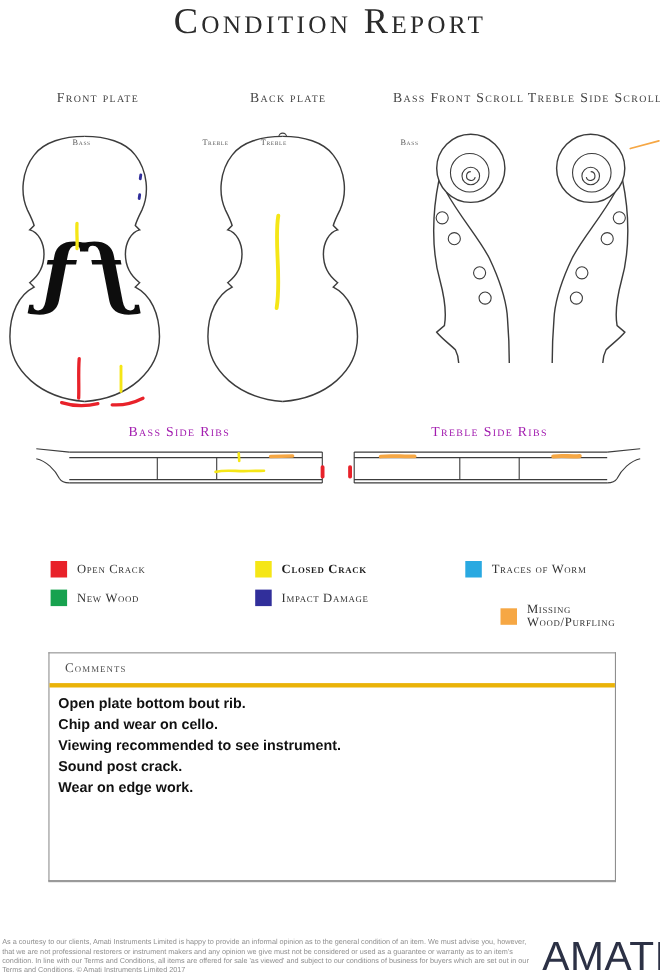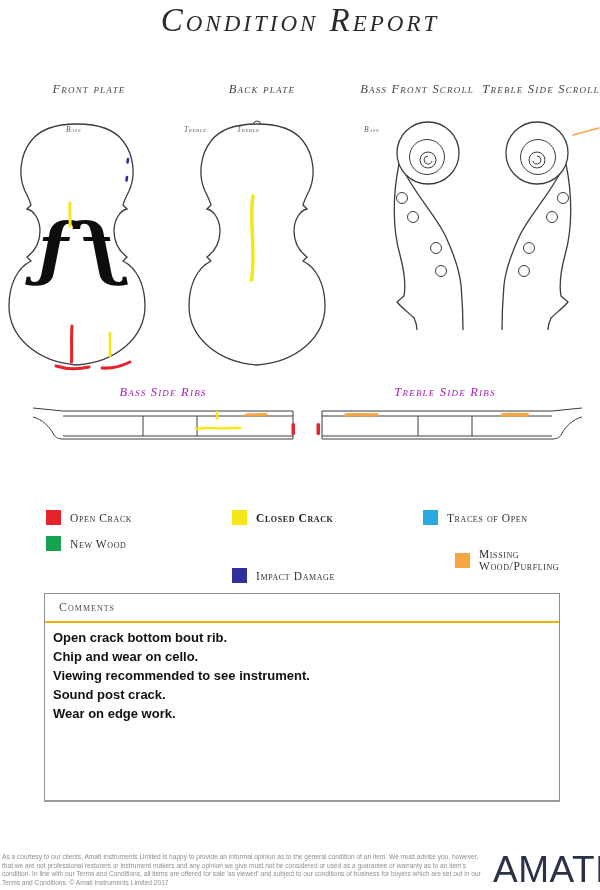--- a/index.html
+++ b/index.html
@@ -1,18 +1,18 @@
 <!DOCTYPE html>
 <html style="--open-crack: #e8222a; --closed-crack: #f5e616; --traces-of-worm: #29a9e1; --new-wood: #17a24f; --impact-damage: #312f9b; --missing-wood-purfling: #f6a744; --outline: #3c3c3c; --footer-text: #8f8f8f; --logo-navy: #2c3145;"><head>
 <meta charset="utf-8">
 <style>
   html,body{margin:0;padding:0;background:#fff;}
   .page{position:relative;width:600px;height:890px;background:#fff;overflow:hidden;
         font-family:"Liberation Serif",serif;color:#2e2e2e;}
-  .abs{position:absolute;font-style:italic;}
+  .abs{position:absolute;}
   .title{top:2px;left:0;width:600px;text-align:center;font-size:33px;letter-spacing:3px;
          color:#2b2b2b;font-variant:small-caps;}
   .diagram-heading{font-size:12.5px;letter-spacing:1.2px;color:#454545;font-variant:small-caps;
                    transform:translateX(-50%);white-space:nowrap;top:82px;}
   .rib-heading{font-size:12.5px;letter-spacing:1.2px;color:#a21caf;font-variant:small-caps;
                transform:translateX(-50%);white-space:nowrap;top:385px;}
   .side-label{font-size:7.5px;letter-spacing:0.6px;color:#5a5a5a;font-variant:small-caps;padding-left:44px;}
   svg{position:absolute;overflow:visible;}
   .ol{fill:none;stroke:var(--outline,#3c3c3c);stroke-width:1.3;}
   .ol-thin{fill:none;stroke:var(--outline,#3c3c3c);stroke-width:1;}
@@ -22,21 +22,21 @@
   .mk-closed{stroke:var(--closed-crack,#f5e616);}
   .mk-impact{stroke:var(--impact-damage,#312f9b);}
   .mk-missing{stroke:var(--missing-wood-purfling,#f6a744);}
   .fill-open{fill:var(--open-crack,#e8222a);stroke:none;}
   .legend-item{position:absolute;display:flex;align-items:center;gap:9px;}
   .legend-swatch{width:15px;height:15px;flex:0 0 15px;}
   .legend-label{font-size:11.5px;letter-spacing:0.6px;color:#333;font-variant:small-caps;}
   .legend-label.bold{font-weight:bold;color:#1d1d1d;}
   .comments-box{position:absolute;left:44px;top:593px;width:514px;height:206px;
                 border:1px solid #8f8f8f;border-bottom:2px solid #9a9a9a;background:#fff;}
-  .comments-header{height:27px;border-bottom:2px solid #eab308;display:flex;align-items:center;
+  .comments-header{height:27px;border-bottom:4px solid #eab308;display:flex;align-items:center;
                    padding-left:14px;font-size:12px;letter-spacing:1px;color:#4c4c4c;font-variant:small-caps;}
   .comments-body{padding:5px 8px 0 8px;font-family:"Liberation Sans",sans-serif;
                  font-weight:bold;font-size:13px;line-height:19px;color:#111;}
   .footer-text{position:absolute;left:2px;top:853px;width:487px;
                font-family:"Liberation Sans",sans-serif;font-size:6.6px;line-height:8.6px;
                color:var(--footer-text,#8f8f8f);}
   .amati-logo{position:absolute;left:493px;top:849px;font-family:"Liberation Sans",sans-serif;
               font-size:37px;font-weight:300;letter-spacing:0.5px;color:var(--logo-navy,#2c3145);
               white-space:nowrap;}
 </style>
@@ -123,39 +123,39 @@
   <div class="legend-item" style="left:46px;top:510px;">
     <span class="legend-swatch" style="background: rgb(232, 34, 42);"></span>
     <span class="legend-label">Open Crack</span>
   </div>
   <div class="legend-item" style="left:232px;top:510px;">
     <span class="legend-swatch" style="background: rgb(245, 230, 22);"></span>
     <span class="legend-label bold">Closed Crack</span>
   </div>
   <div class="legend-item" style="left:423px;top:510px;">
     <span class="legend-swatch" style="background: rgb(41, 169, 225);"></span>
-    <span class="legend-label">Traces of Open</span>
+    <span class="legend-label">Traces of Worm</span>
   </div>
   <div class="legend-item" style="left:46px;top:536px;">
     <span class="legend-swatch" style="background: rgb(23, 162, 79);"></span>
     <span class="legend-label">New Wood</span>
   </div>
-  <div class="legend-item" style="left:232px;top:536px;margin-top:32px;">
+  <div class="legend-item" style="left:232px;top:536px;">
     <span class="legend-swatch" style="background: rgb(49, 47, 155);"></span>
     <span class="legend-label">Impact Damage</span>
   </div>
   <div class="legend-item" style="left:423px;top:548px;padding-left:32px;">
     <span class="legend-swatch" style="background: rgb(246, 167, 68);"></span>
     <span class="legend-label">Missing Wood/Purfling</span>
   </div>
 
   <div class="comments-box">
     <div class="comments-header">Comments</div>
     <div class="comments-body">
-      <div>Open crack bottom bout rib.</div>
+      <div>Open plate bottom bout rib.</div>
       <div>Chip and wear on cello.</div>
       <div>Viewing recommended to see instrument.</div>
       <div>Sound post crack.</div>
       <div>Wear on edge work.</div>
     </div>
   </div>
 
   <div class="footer-text">As a courtesy to our clients, Amati Instruments Limited is happy to provide an informal opinion as to the general condition of an item. We must advise you, however, that we are not professional restorers or instrument makers and any opinion we give must not be considered or used as a guarantee or warranty as to an item's condition. In line with our Terms and Conditions, all items are offered for sale 'as viewed' and subject to our conditions of business for buyers which are set out in our Terms and Conditions. © Amati Instruments Limited 2017</div>
   <div class="amati-logo">AMATI</div>
 

